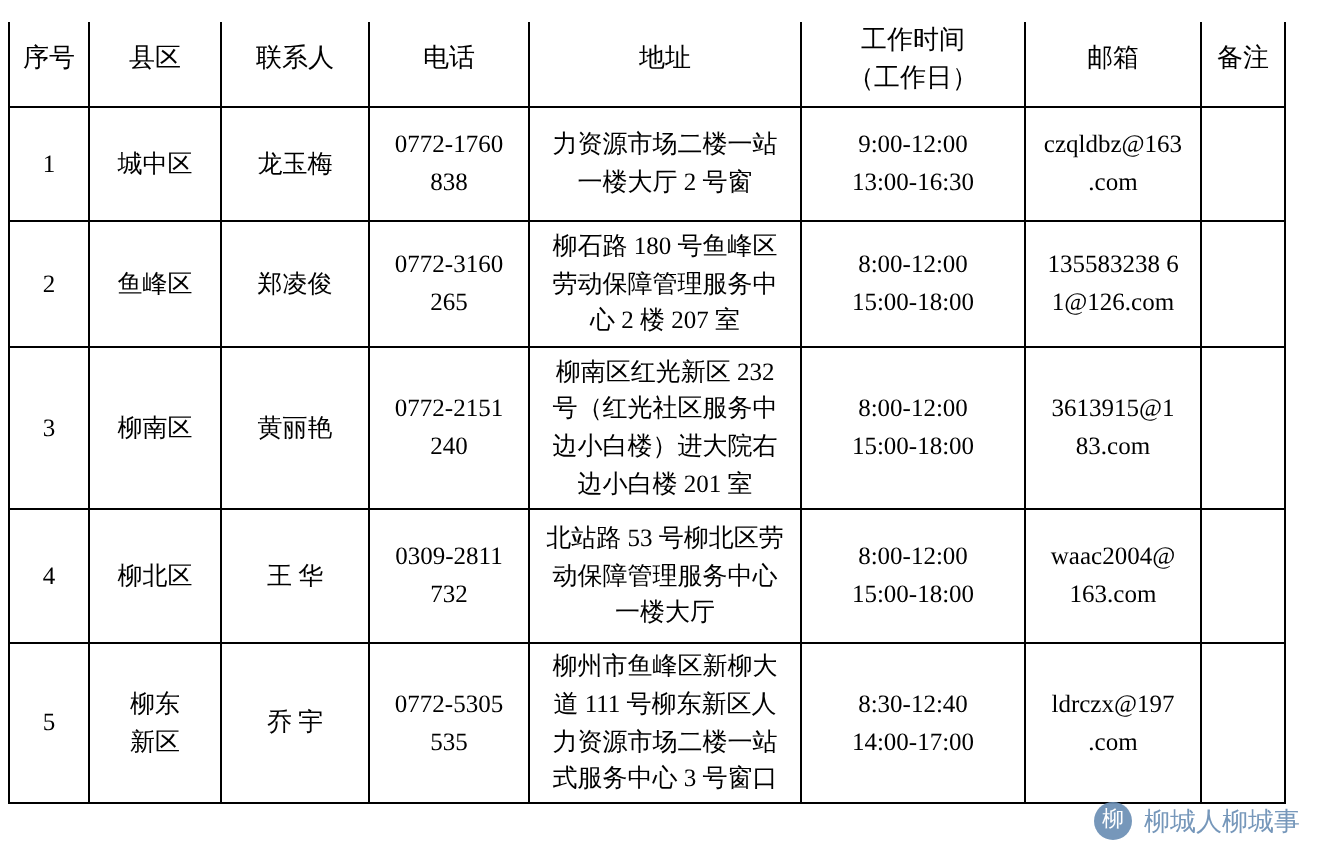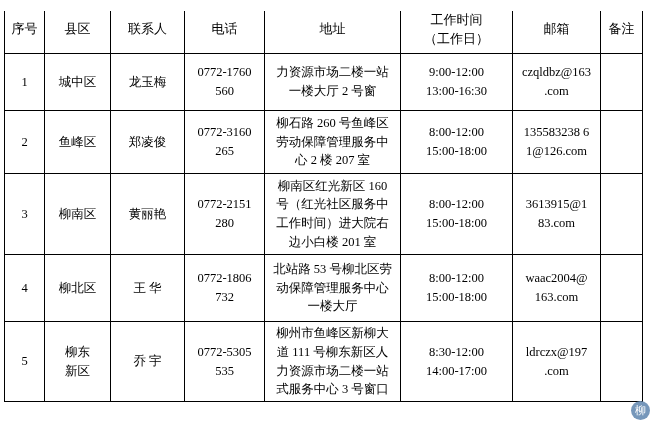--- a/index.html
+++ b/index.html
@@ -171,21 +171,21 @@
           </span>
         </td>
         <td>
           <span class="cell-lines">
             <span>龙玉梅</span>
           </span>
         </td>
         <td>
           <span class="cell-lines">
             <span>0772-1760</span>
-            <span>560</span>
+            <span>838</span>
           </span>
         </td>
         <td class="addr-cell">
           <span class="cell-lines">
             <span>力资源市场二楼一站</span>
             <span>一楼大厅 2 号窗</span>
           </span>
         </td>
         <td>
           <span class="cell-lines">
@@ -215,21 +215,21 @@
           </span>
         </td>
         <td>
           <span class="cell-lines">
             <span>0772-3160</span>
             <span>265</span>
           </span>
         </td>
         <td class="addr-cell">
           <span class="cell-lines">
-            <span>柳石路 260 号鱼峰区</span>
+            <span>柳石路 180 号鱼峰区</span>
             <span>劳动保障管理服务中</span>
             <span>心 2 楼 207 室</span>
           </span>
         </td>
         <td>
           <span class="cell-lines">
             <span>8:00-12:00</span>
             <span>15:00-18:00</span>
           </span>
         </td>
@@ -250,28 +250,28 @@
           </span>
         </td>
         <td>
           <span class="cell-lines">
             <span>黄丽艳</span>
           </span>
         </td>
         <td>
           <span class="cell-lines">
             <span>0772-2151</span>
-            <span>280</span>
-          </span>
-        </td>
-        <td class="addr-cell">
-          <span class="cell-lines">
-            <span>柳南区红光新区 160</span>
+            <span>240</span>
+          </span>
+        </td>
+        <td class="addr-cell">
+          <span class="cell-lines">
+            <span>柳南区红光新区 232</span>
             <span>号（红光社区服务中</span>
-            <span>工作时间）进大院右</span>
+            <span>边小白楼）进大院右</span>
             <span>边小白楼 201 室</span>
           </span>
         </td>
         <td>
           <span class="cell-lines">
             <span>8:00-12:00</span>
             <span>15:00-18:00</span>
           </span>
         </td>
         <td class="mail-cell">
@@ -290,21 +290,21 @@
             <span>柳北区</span>
           </span>
         </td>
         <td>
           <span class="cell-lines">
             <span>王  华</span>
           </span>
         </td>
         <td>
           <span class="cell-lines">
-            <span>0772-1806</span>
+            <span>0309-2811</span>
             <span>732</span>
           </span>
         </td>
         <td class="addr-cell">
           <span class="cell-lines">
             <span>北站路 53 号柳北区劳</span>
             <span>动保障管理服务中心</span>
             <span>一楼大厅</span>
           </span>
         </td>
@@ -345,32 +345,33 @@
         <td class="addr-cell">
           <span class="cell-lines">
             <span>柳州市鱼峰区新柳大</span>
             <span>道 111 号柳东新区人</span>
             <span>力资源市场二楼一站</span>
             <span>式服务中心 3 号窗口</span>
           </span>
         </td>
         <td>
           <span class="cell-lines">
-            <span>8:30-12:00</span>
+            <span>8:30-12:40</span>
             <span>14:00-17:00</span>
           </span>
         </td>
         <td class="mail-cell">
           <span class="cell-lines">
             <span>ldrczx@197</span>
             <span>.com</span>
           </span>
         </td>
         <td></td>
       </tr>
 
     </tbody>
   </table>
 
   <div class="watermark">
     <span class="wm-logo">柳</span>
+    <span>柳城人柳城事</span>
   </div>
 </div>
 
 </body></html>

